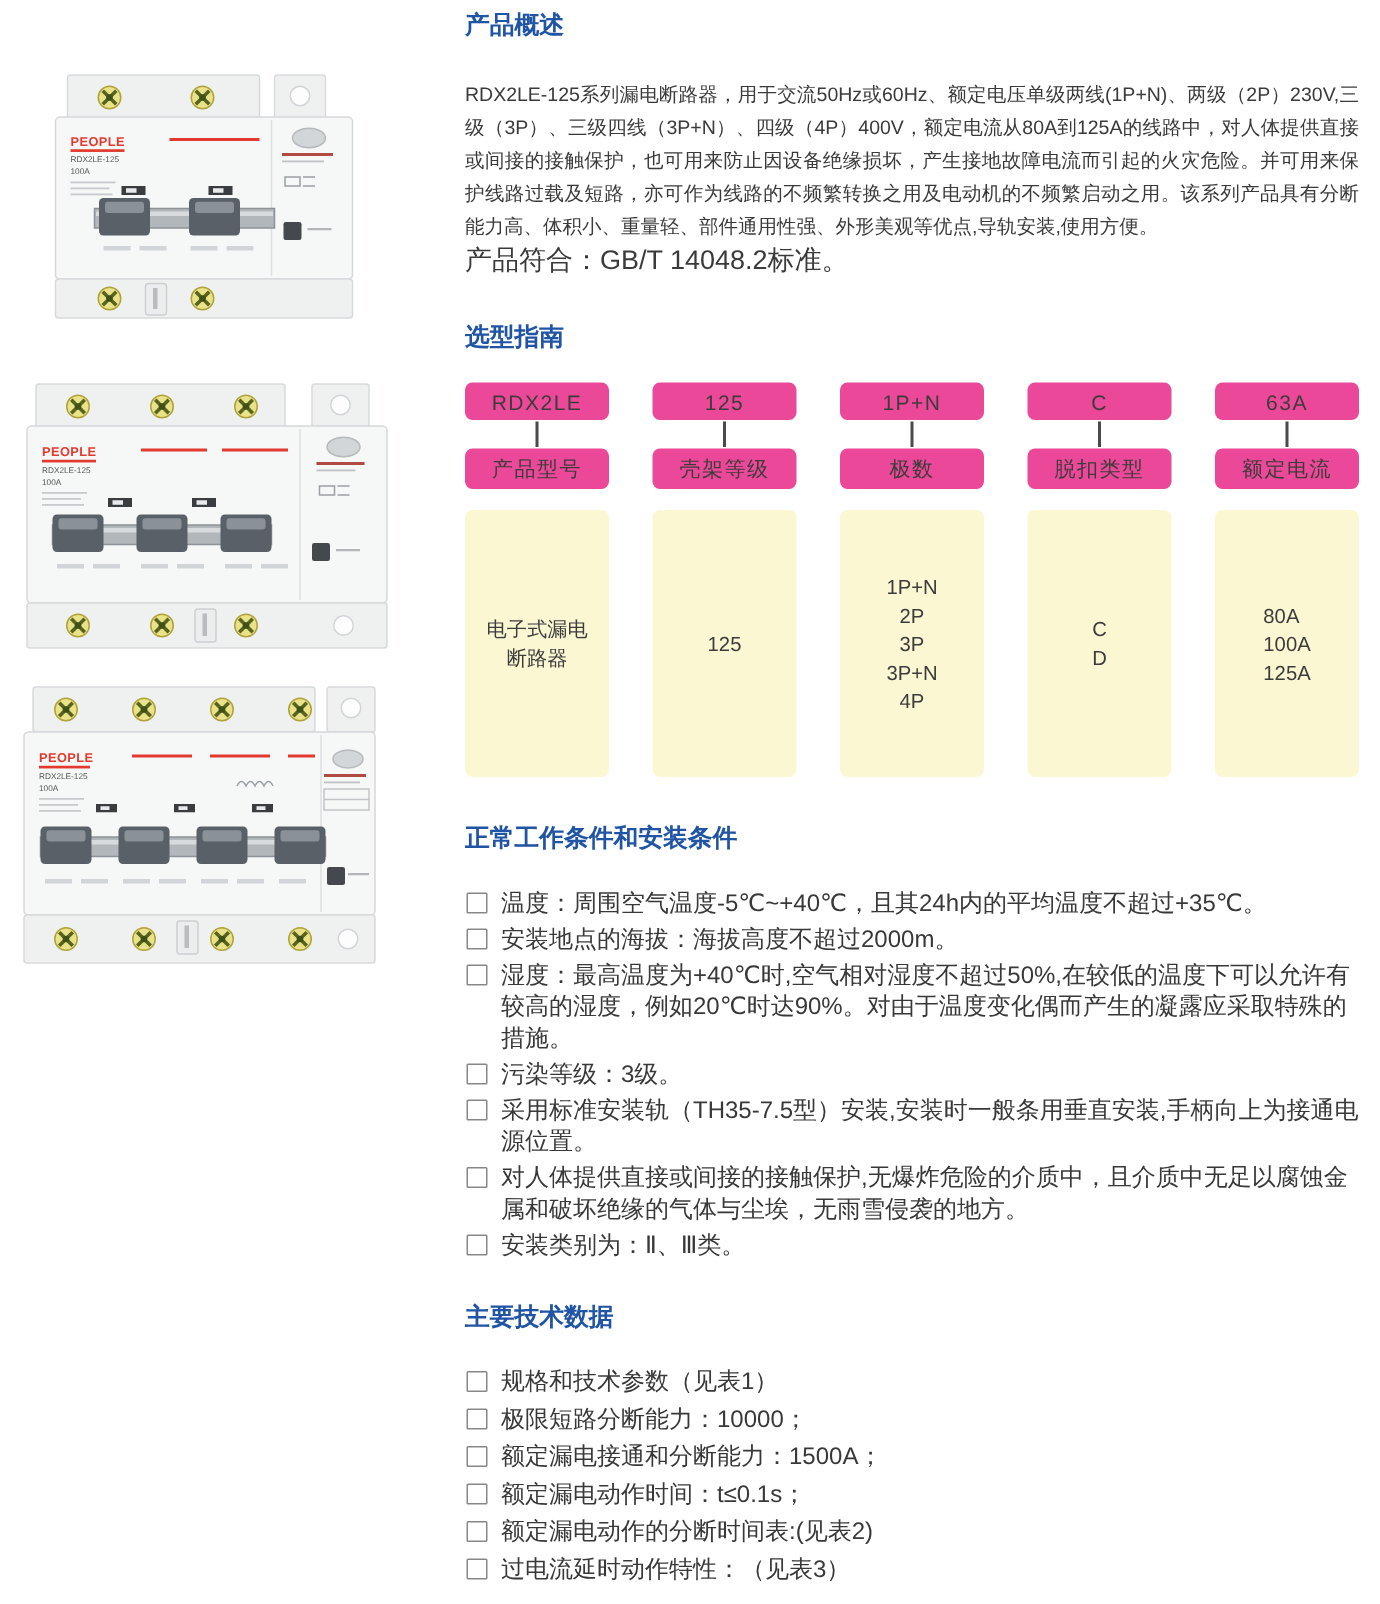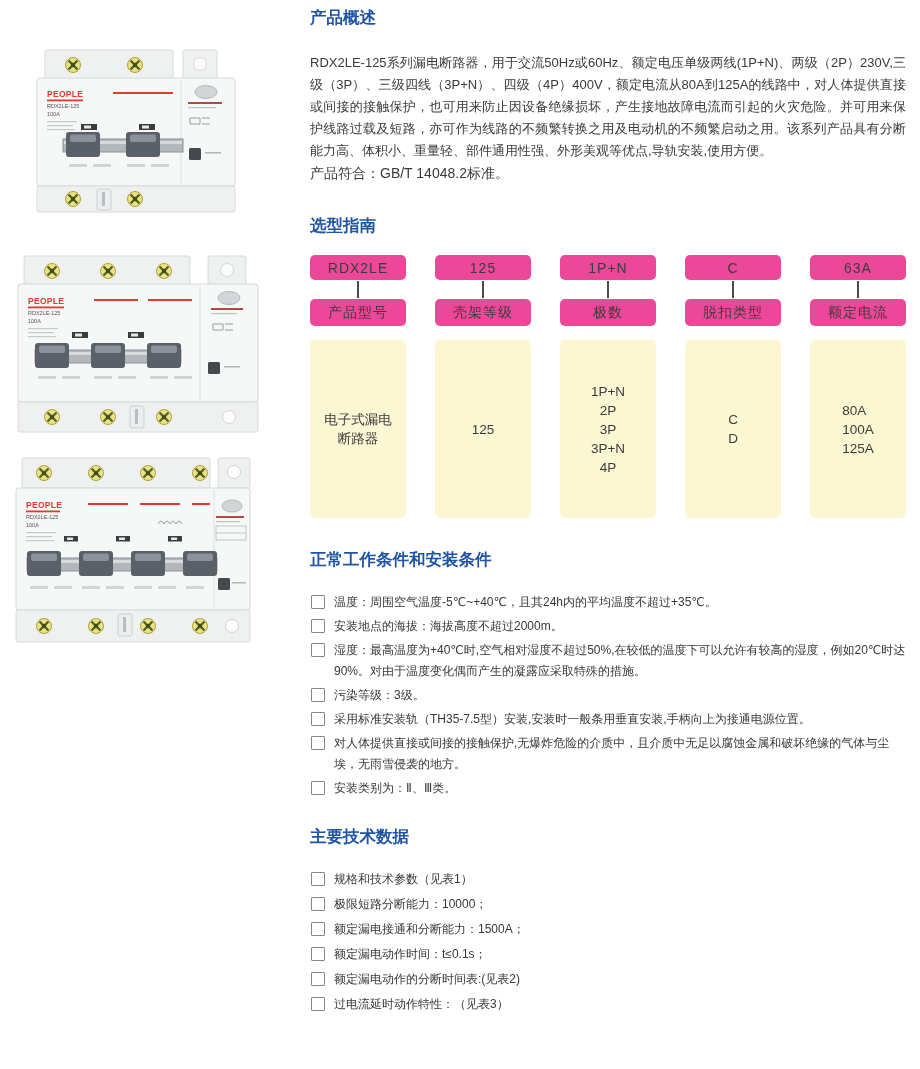--- a/index.html
+++ b/index.html
@@ -8,41 +8,41 @@
     background:#ffffff;color:#3a3a3a;
     font-family:"Liberation Sans","DejaVu Sans",sans-serif;
   }
   
   .photo{position:absolute;}
   
   .content{position:absolute;left:310px;top:0;width:596px;}
   h2.sec{font-size:16.5px;font-weight:bold;color:#2054a4;margin:0;line-height:22px;}
   #overview-title{margin-top:6px;}
   .overview-body{font-size:13px;line-height:22px;margin:24px 0 0 0;text-align:justify;}
-  .overview-standard{font-size:14px;line-height:22px;margin:0;}
+  .overview-standard{font-size:18px;line-height:22px;margin:0;}
   #selection-title{margin-top:30px;}
   .sel-row{display:flex;justify-content:space-between;margin-top:19px;}
   .sel-col{width:96px;display:flex;flex-direction:column;align-items:center;}
   .sel-code,.sel-label{
     width:96px;height:25px;background:#ec4899;border-radius:5px;
     display:flex;align-items:center;justify-content:center;
     font-size:14px;color:#3c3c3c;letter-spacing:1px;
   }
   .sel-label{height:27px;}
   .vline{width:2px;height:17px;background:#4a4a4a;margin:1px 0;}
   .sel-content{
     width:96px;height:178px;margin-top:14px;background:#fbf7d3;border-radius:5px;
     display:flex;align-items:center;justify-content:center;
     font-size:13.5px;line-height:19px;color:#3c3c3c;text-align:center;
   }
   .pre{white-space:pre-line;}
   .pre.left{text-align:left;}
   #conditions-title{margin-top:30px;}
   .list{margin-top:22px;}
-  .li{display:flex;align-items:flex-start;font-size:12px;line-height:21px;margin-bottom:3px;color:#383838;}
+  .li{display:flex;align-items:flex-start;font-size:16px;line-height:21px;margin-bottom:3px;color:#383838;}
   .cb{flex:0 0 auto;width:12px;height:12px;border:1.5px solid #878787;border-radius:1px;margin:3px 9px 0 1px;background:#fff;}
   #tech-title{margin-top:26px;}
   .list.tech{margin-top:22px;}
   .list.tech .li{margin-bottom:4px;}
 </style>
 </head>
 <body>
 
 <svg width="0" height="0" style="position:absolute" aria-hidden="true">
   <defs>

